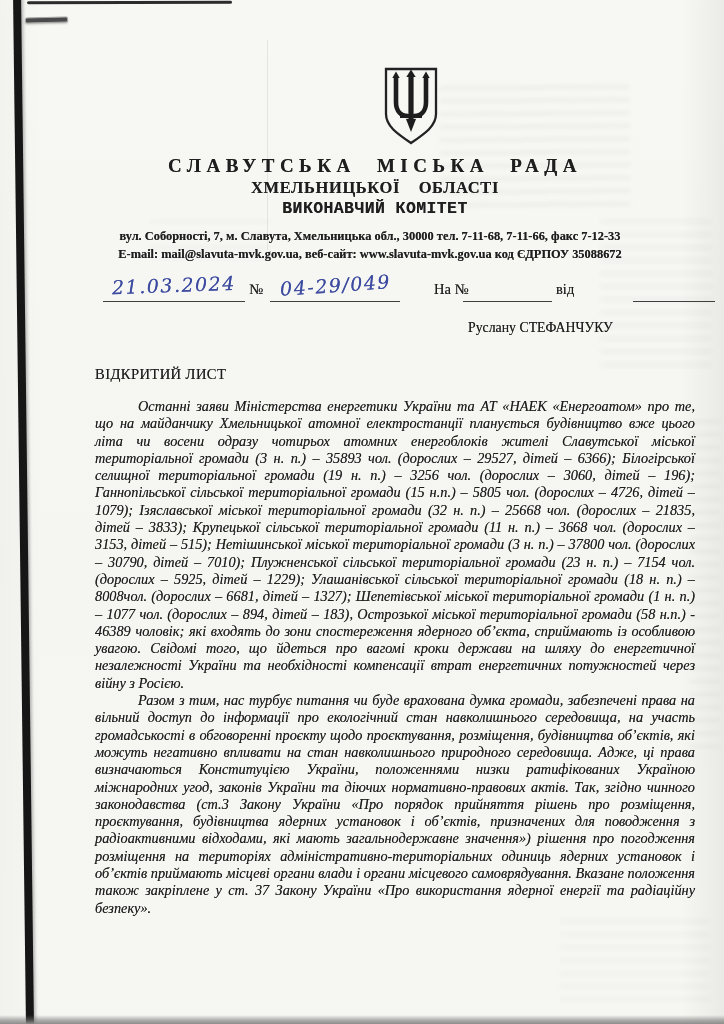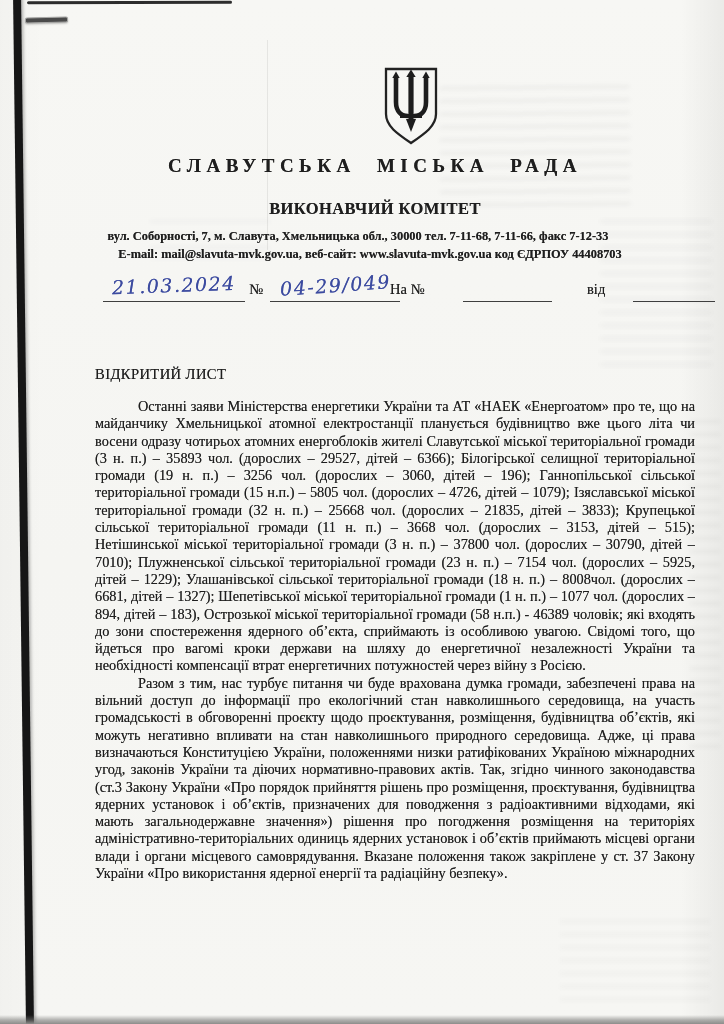--- a/index.html
+++ b/index.html
@@ -59,24 +59,24 @@
     text-align: center; font-weight: bold; font-size: 19px;
     letter-spacing: 5.5px; word-spacing: 11px; white-space: nowrap;
   }
   .region-name {
     position: absolute; left: 60px; top: 178px; width: 630px;
     text-align: center; font-weight: bold; font-size: 16.5px;
     letter-spacing: 0.6px; word-spacing: 14px;
   }
   .committee-name {
     position: absolute; left: 60px; top: 199px; width: 630px;
-    text-align: center; font-weight: bold; font-size: 16.5px; letter-spacing: 0.4px;
+    text-align: center; font-weight: bold; font-size: 16.5px; letter-spacing: 0.4px; font-family: Liberation Mono, monospace;
   }
   .address-line {
-    position: absolute; left: 28px; top: 229px; width: 660px;
+    position: absolute; left: 40px; top: 229px; width: 660px;
     text-align: center; font-weight: bold; font-size: 12.4px; white-space: nowrap;
   }
   .contact-line {
     position: absolute; left: 40px; top: 247px; width: 660px;
     text-align: center; font-weight: bold; font-size: 12.4px; white-space: nowrap;
   }
   .contact-line .email { }
 
   
   .hw {
@@ -86,39 +86,39 @@
   }
   .slot { position: absolute; border-bottom: 1.4px solid #3f3f3f; text-align: center; }
   .slot-date   { left: 103px; top: 274px; width: 142px; height: 27px; }
   .slot-number { left: 270px; top: 274px; width: 130px; height: 27px; }
   .slot-nano   { left: 463px; top: 274px; width: 89px;  height: 27px; }
   .slot-vid    { left: 633px; top: 274px; width: 82px;  height: 27px; }
   .slot-date .hw { display: inline-block; transform: rotate(-2deg); }
   .slot-number .hw { display: inline-block; transform: rotate(-4deg); }
   .ref-label { position: absolute; font-size: 14.5px; white-space: nowrap; }
   .lbl-no  { left: 249px; top: 281px; }
-  .lbl-nano{ left: 390px; top: 281px; }
-  .lbl-vid { left: 587px; top: 281px; }
+  .lbl-nano{ left: 434px; top: 281px; }
+  .lbl-vid { left: 556px; top: 281px; }
 
   
   .recipient {
     position: absolute; left: 468px; top: 319px; width: 230px;
     font-size: 13.8px; line-height: 18.5px;
   }
 
   
   .letter-title {
     position: absolute; left: 95px; top: 366px; width: 600px;
     font-size: 14.6px; letter-spacing: 0.4px;
   }
 
   
   .body-text {
     position: absolute; left: 95px; top: 398px; width: 600px;
-    font-size: 14.3px; line-height: 17.3px; text-align: justify;
+    font-size: 14.3px; line-height: 17.3px; text-align: justify; font-style: italic;
   }
   .body-text p { margin: 0; text-indent: 43px; }
 </style>
 </head>
 <body>
 
 <div class="page">
 
   <div class="edge-left"></div>
   <div class="edge-top"></div>
@@ -143,33 +143,35 @@
       <g fill="#1d1d1d" stroke="none">
         <polygon points="30,3.5 25.3,11 34.7,11"></polygon>
         <polygon points="15,5.5 11.3,12 18.7,12"></polygon>
         <polygon points="45,5.5 41.3,12 48.7,12"></polygon>
         <polygon points="25,53 35,53 30,66"></polygon>
       </g>
     </svg>
   </div>
 
   <div class="org-name print">СЛАВУТСЬКА МІСЬКА РАДА</div>
+  <div class="region-name print">ХМЕЛЬНИЦЬКОЇ  ОБЛАСТІ</div>
   <div class="committee-name print">ВИКОНАВЧИЙ КОМІТЕТ</div>
   <div class="address-line print">вул. Соборності, 7, м. Славута,  Хмельницька обл., 30000  тел. 7-11-68, 7-11-66, факс 7-12-33</div>
-  <div class="contact-line print"><span>E-mail: </span><span class="email">mail@slavuta-mvk.gov.ua</span><span>, веб-сайт: www.slavuta-mvk.gov.ua  код ЄДРПОУ 44408703</span></div>
+  <div class="contact-line print"><span>E-mail: </span><span class="email">mail@slavuta-mvk.gov.ua</span><span>, веб-сайт: www.slavuta-mvk.gov.ua  код ЄДРПОУ 35088672</span></div>
 
   <div class="slot slot-date"><span class="hw">21.03.2024</span></div>
   <div class="ref-label lbl-no print">№</div>
   <div class="slot slot-number"><span class="hw">04-29/049</span></div>
   <div class="ref-label lbl-nano print">На №</div>
   <div class="slot slot-nano"></div>
   <div class="ref-label lbl-vid print">від</div>
   <div class="slot slot-vid"></div>
 
   <div class="recipient print">
+    <div>Руслану СТЕФАНЧУКУ</div>
   </div>
 
   <div class="letter-title print">ВІДКРИТИЙ ЛИСТ</div>
 
   <div class="body-text print">
     <p>Останні заяви Міністерства енергетики України та АТ «НАЕК «Енергоатом» про те, що на майданчику Хмельницької атомної електростанції планується будівництво вже цього літа чи восени одразу чотирьох атомних енергоблоків жителі Славутської міської територіальної громади (3 н. п.) – 35893 чол. (дорослих – 29527, дітей – 6366); Білогірської селищної територіальної громади (19 н. п.) – 3256 чол. (дорослих – 3060, дітей – 196); Ганнопільської сільської територіальної громади (15 н.п.) – 5805 чол. (дорослих – 4726, дітей – 1079); Ізяславської міської територіальної громади (32 н. п.) – 25668 чол. (дорослих – 21835, дітей – 3833); Крупецької сільської територіальної громади (11 н. п.) – 3668 чол. (дорослих – 3153, дітей – 515); Нетішинської міської територіальної громади (3 н. п.) – 37800 чол. (дорослих – 30790, дітей – 7010); Плужненської сільської територіальної громади (23 н. п.) – 7154 чол. (дорослих – 5925, дітей – 1229); Улашанівської сільської територіальної громади (18 н. п.) – 8008чол. (дорослих – 6681, дітей – 1327); Шепетівської міської територіальної громади (1 н. п.) – 1077 чол. (дорослих – 894, дітей – 183), Острозької міської територіальної громади (58 н.п.) - 46389 чоловік; які входять до зони спостереження ядерного об’єкта, сприймають із особливою увагою. Свідомі того, що йдеться про вагомі кроки держави на шляху до енергетичної незалежності України та необхідності компенсації втрат енергетичних потужностей через війну з Росією.</p>
     <p>Разом з тим, нас турбує питання чи буде врахована думка громади, забезпечені права на вільний доступ до інформації про екологічний стан навколишнього середовища, на участь громадськості в обговоренні проєкту щодо проєктування, розміщення, будівництва об’єктів, які можуть негативно впливати на стан навколишнього природного середовища. Адже, ці права визначаються Конституцією України, положеннями низки ратифікованих Україною міжнародних угод, законів України та діючих нормативно-правових актів. Так, згідно чинного законодавства (ст.3 Закону України «Про порядок прийняття рішень про розміщення, проєктування, будівництва ядерних установок і об’єктів, призначених для поводження з радіоактивними відходами, які мають загальнодержавне значення») рішення про погодження розміщення на територіях адміністративно-територіальних одиниць ядерних установок і об’єктів приймають місцеві органи влади і органи місцевого самоврядування. Вказане положення також закріплене у ст. 37 Закону України «Про використання ядерної енергії та радіаційну безпеку».</p>
   </div>
 
 </div>

